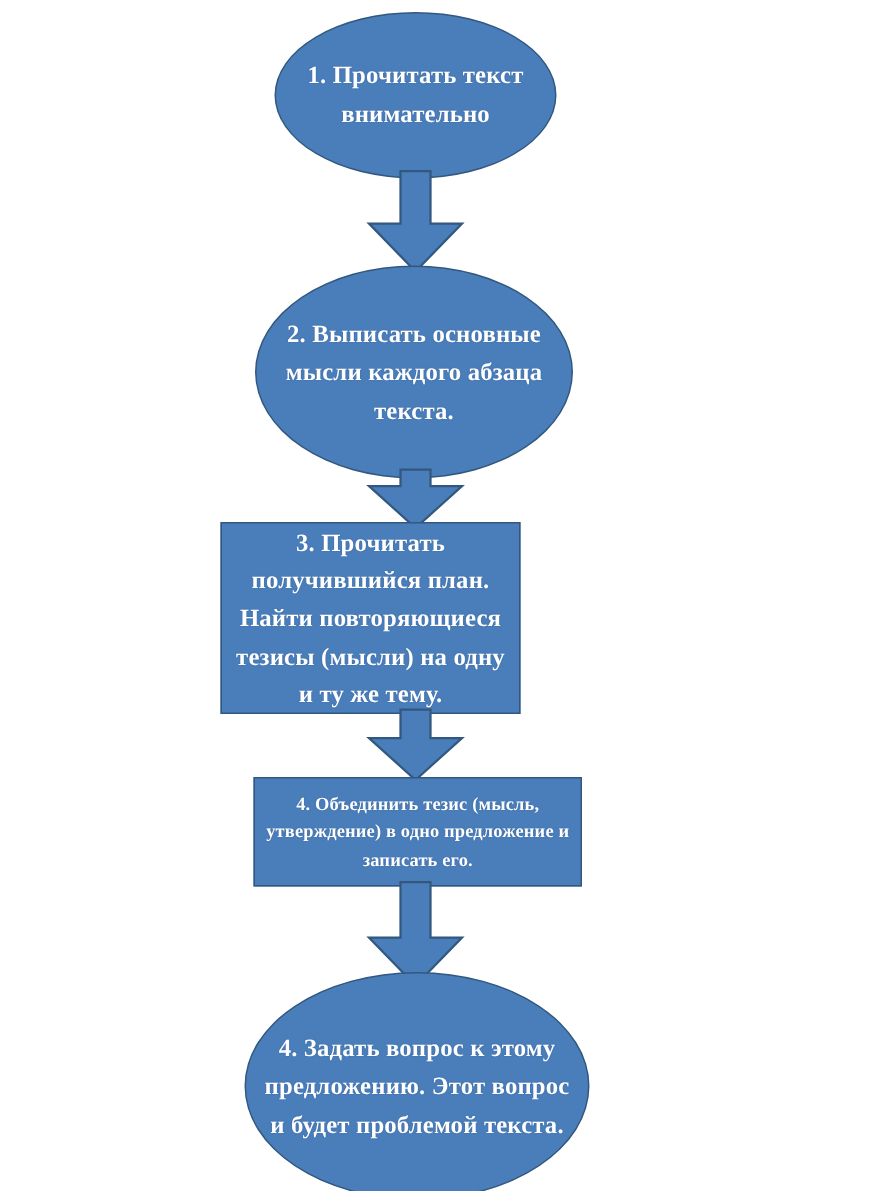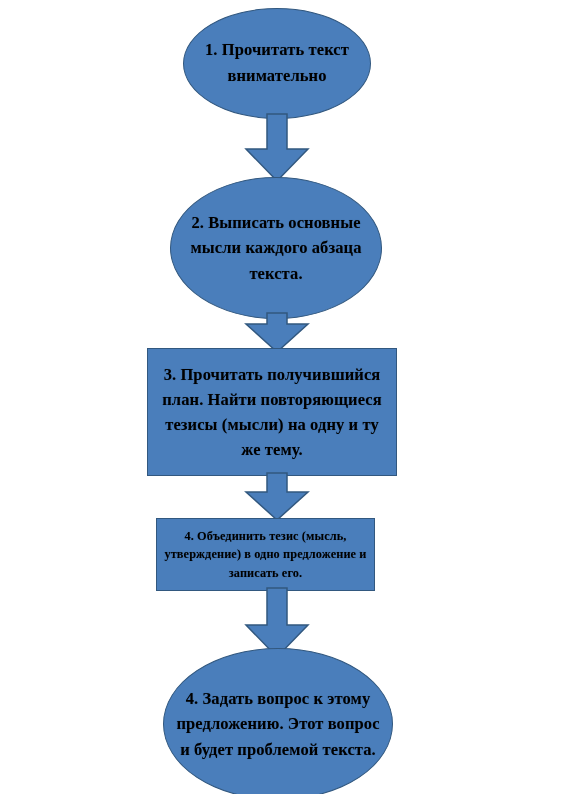--- a/index.html
+++ b/index.html
@@ -19,21 +19,21 @@
     position: absolute;
     left: 0; top: 0;
     width: 588px;
     height: 794px;
   }
   .node {
     position: absolute;
     box-sizing: border-box;
     background: #4a7ebb;
     border: 1.5px solid #32587f;
-    color: #000000;
+    color: #ffffff;
     font-weight: bold;
     text-align: center;
     display: flex;
     align-items: center;
     justify-content: center;
     line-height: 1.52;
     letter-spacing: 0.1px;
     text-shadow: 0 0 1px rgba(20,50,85,0.35);
   }
   .node .txt {
@@ -48,23 +48,23 @@
   .rect {
     border-radius: 0;
   }
 
   
   #node-1 { left: 183px; top: 8px;   width: 188px; height: 111px; font-size: 16.5px; }
   #node-1 .txt { padding-bottom: 2px; }
 
   #node-2 { left: 170px; top: 177px; width: 212px; height: 142px; font-size: 16.5px; }
 
-  #node-3 { left: 147px; top: 348px; width: 250px; height: 128px; font-size: 16.5px; }
+  #node-3 { left: 147px; top: 348px; width: 200px; height: 128px; font-size: 16.5px; }
 
-  #node-4 { left: 156px; top: 518px; width: 219px; height: 73px;  font-size: 12.3px; line-height: 1.5; }
+  #node-4 { left: 169px; top: 518px; width: 219px; height: 73px;  font-size: 12.3px; line-height: 1.5; }
 
   #node-5 { left: 163px; top: 648px; width: 230px; height: 152px; font-size: 16.5px; }
 
   
   .arrow {
     position: absolute;
   }
   .arrow svg { display: block; }
 </style>
 </head>

